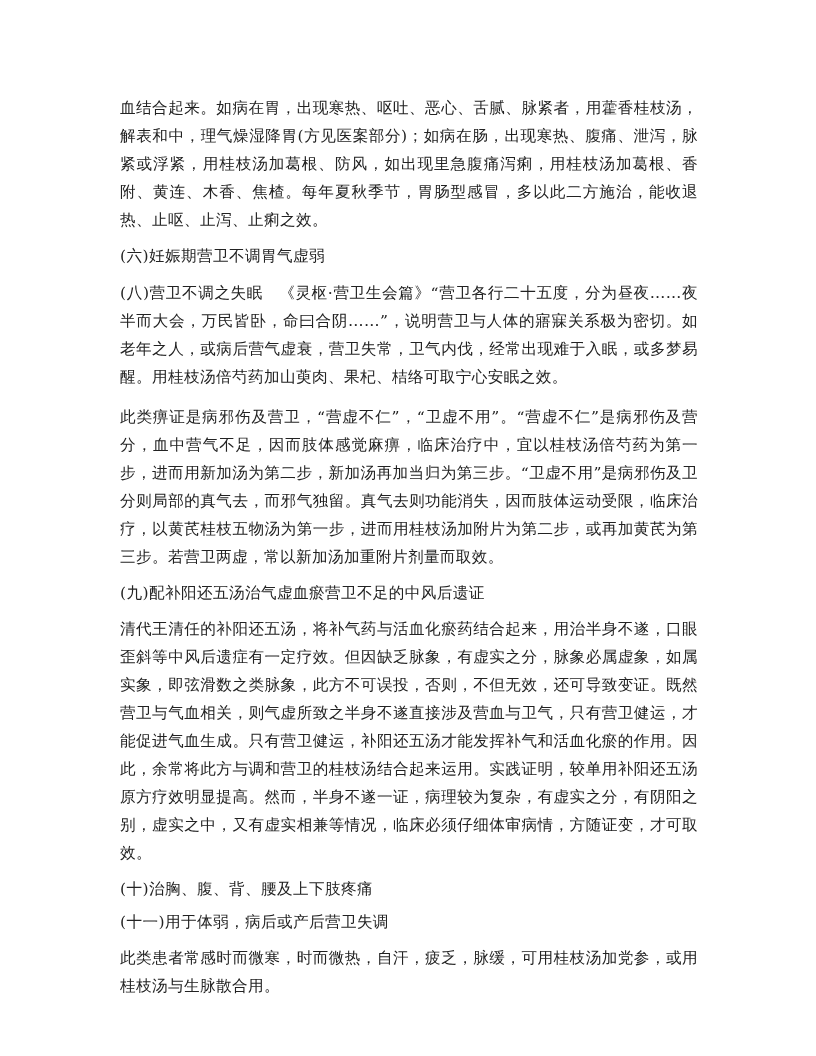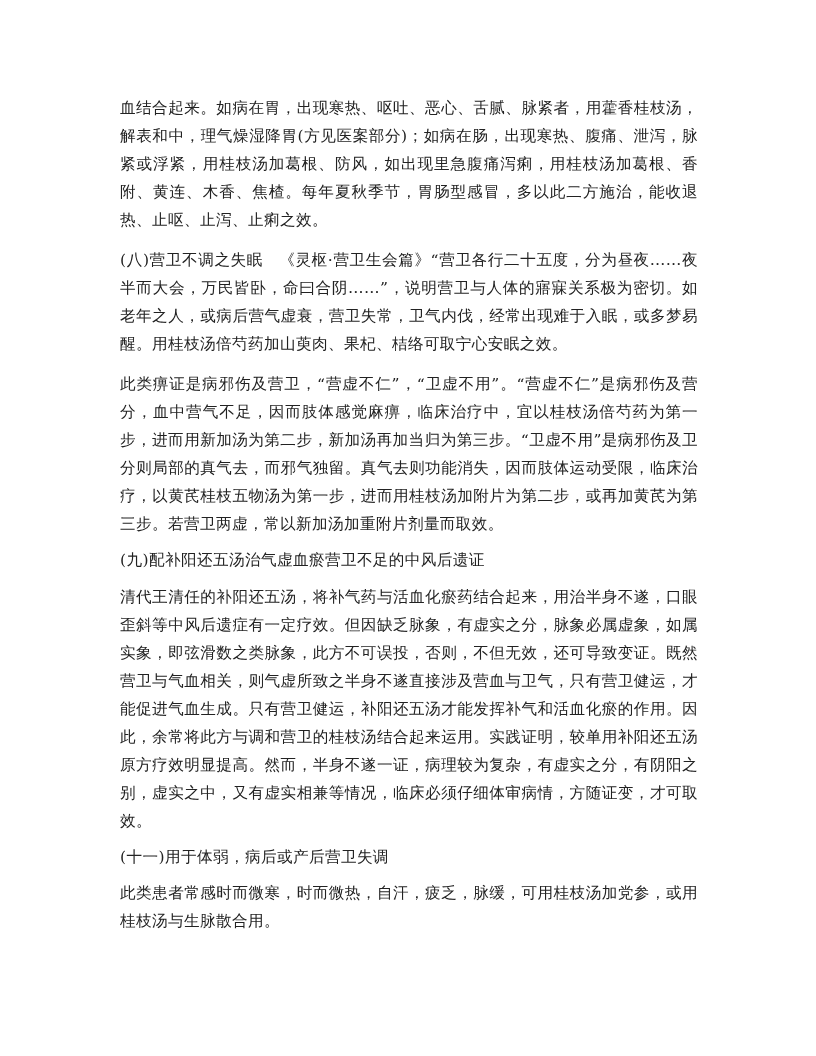--- a/index.html
+++ b/index.html
@@ -34,19 +34,21 @@
     font-size: 15.6px;
     line-height: 20.6px;
     letter-spacing: 0.4px;
   }
 </style>
 </head>
 <body>
 
 <div class="page">
   <p class="para">血结合起来。如病在胃，出现寒热、呕吐、恶心、舌腻、脉紧者，用藿香桂枝汤，解表和中，理气燥湿降胃(方见医案部分)；如病在肠，出现寒热、腹痛、泄泻，脉紧或浮紧，用桂枝汤加葛根、防风，如出现里急腹痛泻痢，用桂枝汤加葛根、香附、黄连、木香、焦楂。每年夏秋季节，胃肠型感冒，多以此二方施治，能收退热、止呕、止泻、止痢之效。</p>
+  <p class="heading">(六)妊娠期营卫不调胃气虚弱</p>
   <p class="para">(八)营卫不调之失眠　《灵枢·营卫生会篇》“营卫各行二十五度，分为昼夜……夜半而大会，万民皆卧，命曰合阴……”，说明营卫与人体的寤寐关系极为密切。如老年之人，或病后营气虚衰，营卫失常，卫气内伐，经常出现难于入眠，或多梦易醒。用桂枝汤倍芍药加山萸肉、果杞、桔络可取宁心安眠之效。</p>
   <p class="para">此类痹证是病邪伤及营卫，“营虚不仁”，“卫虚不用”。“营虚不仁”是病邪伤及营分，血中营气不足，因而肢体感觉麻痹，临床治疗中，宜以桂枝汤倍芍药为第一步，进而用新加汤为第二步，新加汤再加当归为第三步。“卫虚不用”是病邪伤及卫分则局部的真气去，而邪气独留。真气去则功能消失，因而肢体运动受限，临床治疗，以黄芪桂枝五物汤为第一步，进而用桂枝汤加附片为第二步，或再加黄芪为第三步。若营卫两虚，常以新加汤加重附片剂量而取效。</p>
   <p class="heading">(九)配补阳还五汤治气虚血瘀营卫不足的中风后遗证</p>
   <p class="para">清代王清任的补阳还五汤，将补气药与活血化瘀药结合起来，用治半身不遂，口眼歪斜等中风后遗症有一定疗效。但因缺乏脉象，有虚实之分，脉象必属虚象，如属实象，即弦滑数之类脉象，此方不可误投，否则，不但无效，还可导致变证。既然营卫与气血相关，则气虚所致之半身不遂直接涉及营血与卫气，只有营卫健运，才能促进气血生成。只有营卫健运，补阳还五汤才能发挥补气和活血化瘀的作用。因此，余常将此方与调和营卫的桂枝汤结合起来运用。实践证明，较单用补阳还五汤原方疗效明显提高。然而，半身不遂一证，病理较为复杂，有虚实之分，有阴阳之别，虚实之中，又有虚实相兼等情况，临床必须仔细体审病情，方随证变，才可取效。</p>
+  <p class="heading">(十)治胸、腹、背、腰及上下肢疼痛</p>
   <p class="heading">(十一)用于体弱，病后或产后营卫失调</p>
   <p class="para">此类患者常感时而微寒，时而微热，自汗，疲乏，脉缓，可用桂枝汤加党参，或用桂枝汤与生脉散合用。</p>
 </div>
 
 </body></html>

